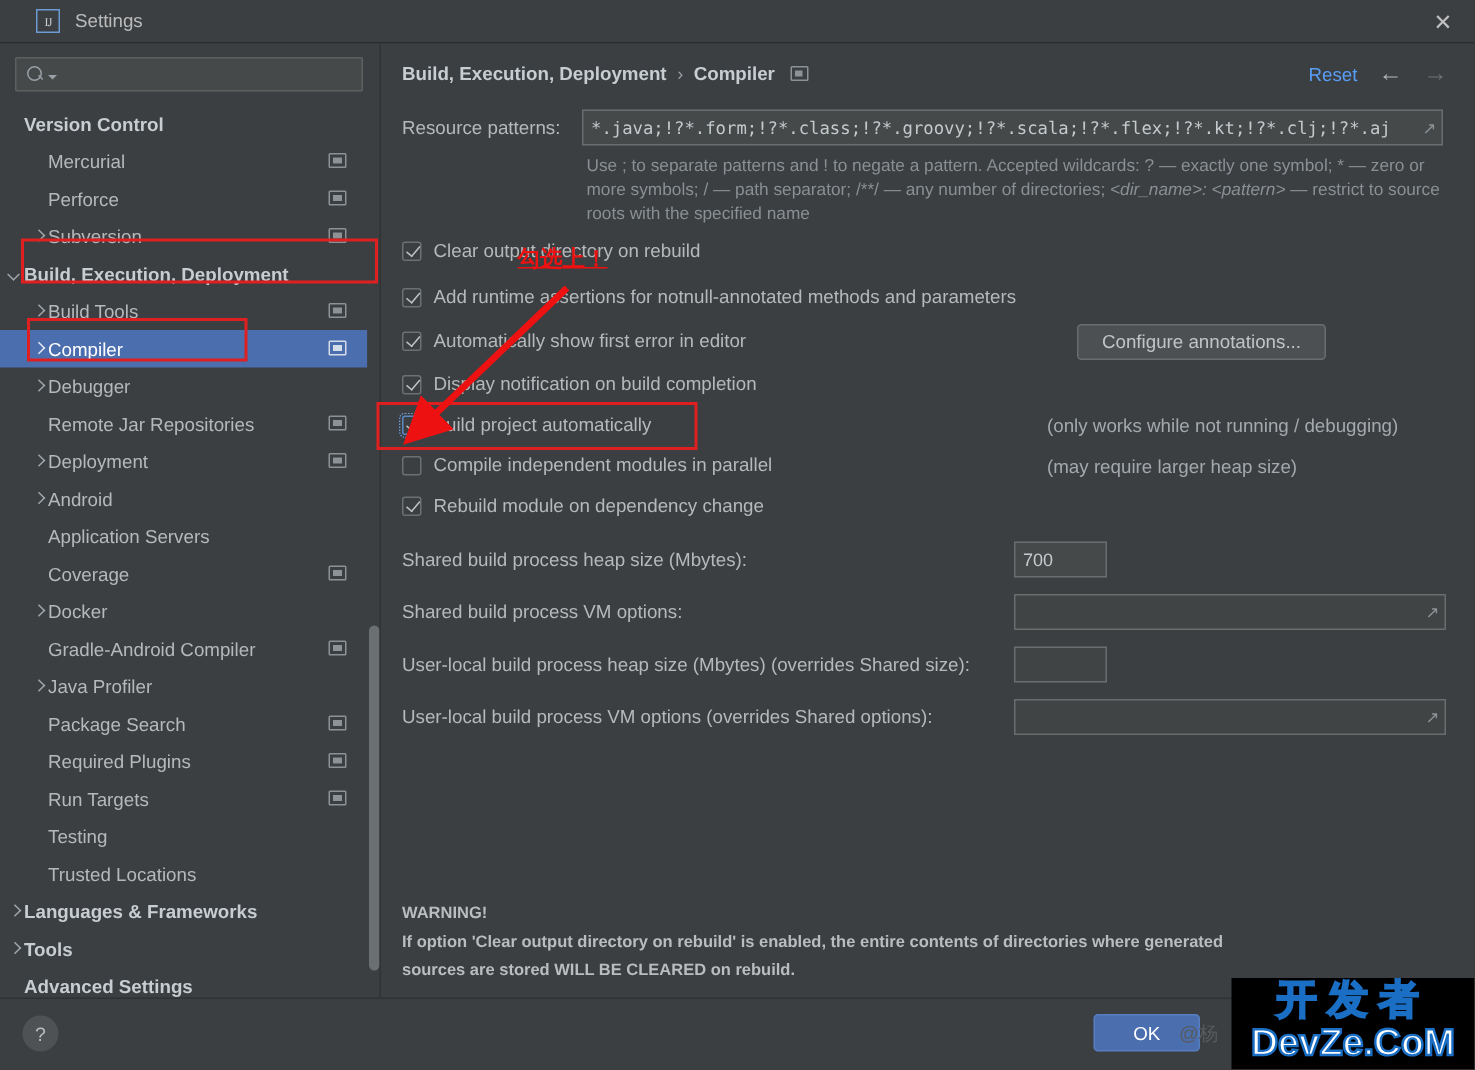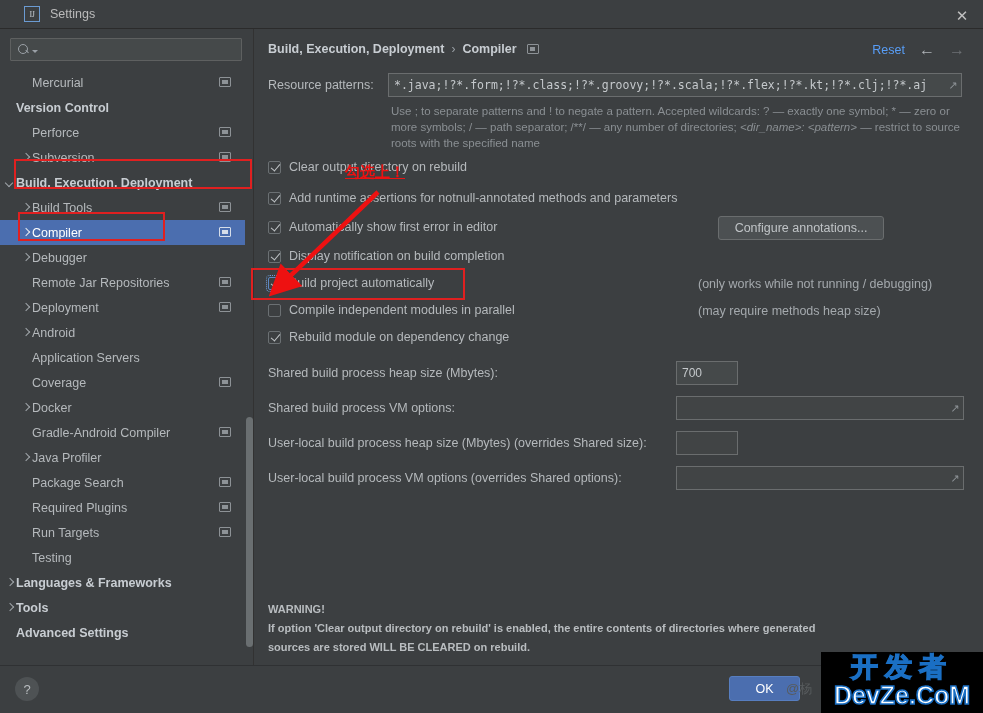--- a/index.html
+++ b/index.html
@@ -415,31 +415,31 @@
     <div class="win-close">✕</div>
   </div>
 
   <div class="sidebar">
     <div class="search-wrap">
       <div class="search-icon"></div>
       <div class="search-caret"></div>
       <input class="search-input" type="text" value="" style="">
     </div>
     <div class="tree" id="tree">
-        <div class="tree-row">
-          <span class="tw-arrow" style="margin-left: 20px;"></span>
-          <span class="tree-label">Mercurial</span>
-          <span class="scope-icon"></span>
-        </div>
         <div class="tree-row bold">
           <span class="tw-arrow" style="margin-left: 4px;"></span>
           <span class="tree-label">Version Control</span>
         </div>
         <div class="tree-row">
           <span class="tw-arrow" style="margin-left: 20px;"></span>
+          <span class="tree-label">Mercurial</span>
+          <span class="scope-icon"></span>
+        </div>
+        <div class="tree-row">
+          <span class="tw-arrow" style="margin-left: 20px;"></span>
           <span class="tree-label">Perforce</span>
           <span class="scope-icon"></span>
         </div>
         <div class="tree-row">
           <span class="tw-arrow right" style="margin-left: 20px;"></span>
           <span class="tree-label">Subversion</span>
           <span class="scope-icon"></span>
         </div>
         <div class="tree-row bold">
           <span class="tw-arrow down" style="margin-left: 4px;"></span>
@@ -506,20 +506,24 @@
           <span class="scope-icon"></span>
         </div>
         <div class="tree-row">
           <span class="tw-arrow" style="margin-left: 20px;"></span>
           <span class="tree-label">Run Targets</span>
           <span class="scope-icon"></span>
         </div>
         <div class="tree-row">
           <span class="tw-arrow" style="margin-left: 20px;"></span>
           <span class="tree-label">Testing</span>
+        </div>
+        <div class="tree-row">
+          <span class="tw-arrow" style="margin-left: 20px;"></span>
+          <span class="tree-label">Trusted Locations</span>
         </div>
         <div class="tree-row bold">
           <span class="tw-arrow right" style="margin-left: 4px;"></span>
           <span class="tree-label">Languages &amp; Frameworks</span>
         </div>
         <div class="tree-row bold">
           <span class="tw-arrow right" style="margin-left: 4px;"></span>
           <span class="tree-label">Tools</span>
         </div>
         <div class="tree-row bold">
@@ -576,21 +580,21 @@
         </div>
         <div class="cbrow" style="left: 14px; top: 247px;">
           <span class="cbox checked focused"></span>
           <span class="cb-label">Build project automatically</span>
         </div>
         <div class="side-note" style="left: 444px; top: 248px;">(only works while not running / debugging)</div>
         <div class="cbrow" style="left: 14px; top: 274px;">
           <span class="cbox"></span>
           <span class="cb-label">Compile independent modules in parallel</span>
         </div>
-        <div class="side-note" style="left: 444px; top: 275px;">(may require methods heap size)</div>
+        <div class="side-note" style="left: 444px; top: 275px;">(may require larger heap size)</div>
         <div class="cbrow" style="left: 14px; top: 301px;">
           <span class="cbox checked"></span>
           <span class="cb-label">Rebuild module on dependency change</span>
         </div>
       </div>
 
     <div class="btn-secondary" style="left:464px; top:187px; width:166px; height:24px;">
       <span>Configure annotations...</span>
     </div>
 

